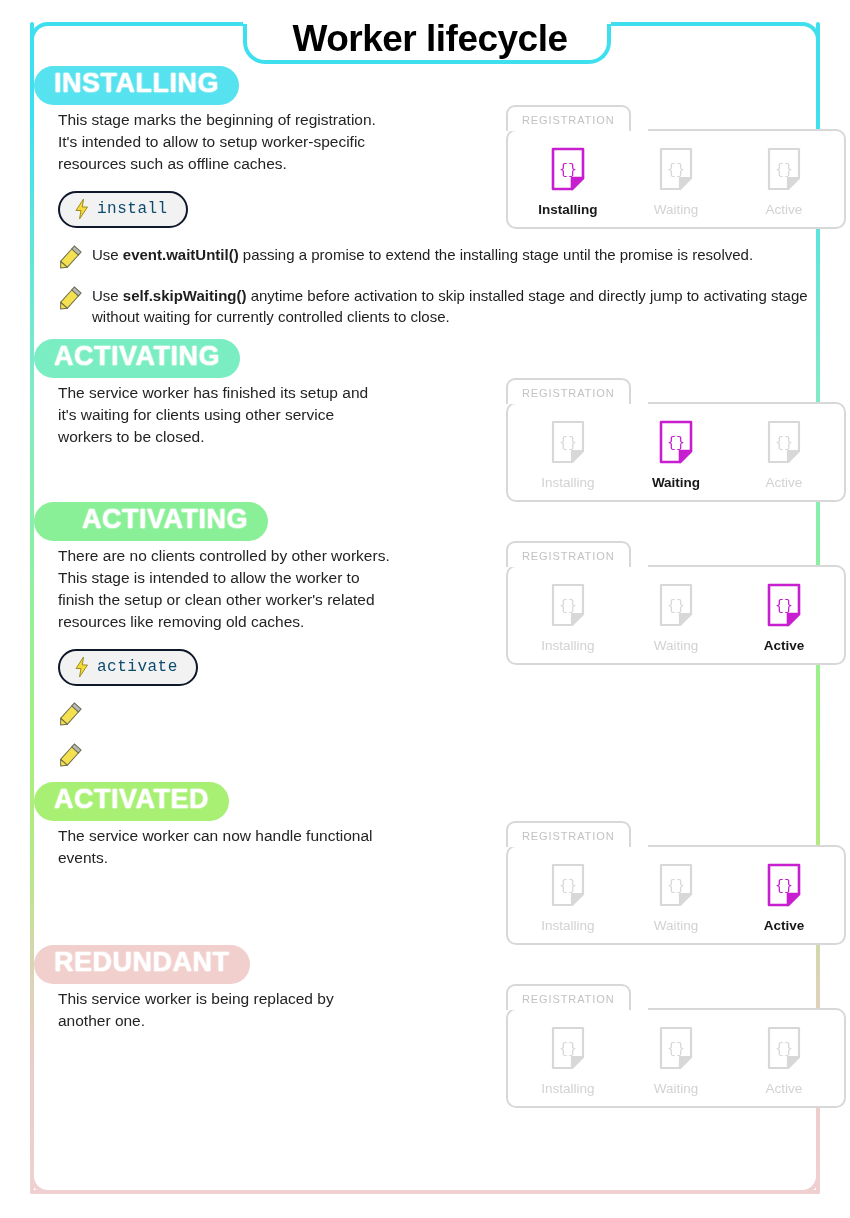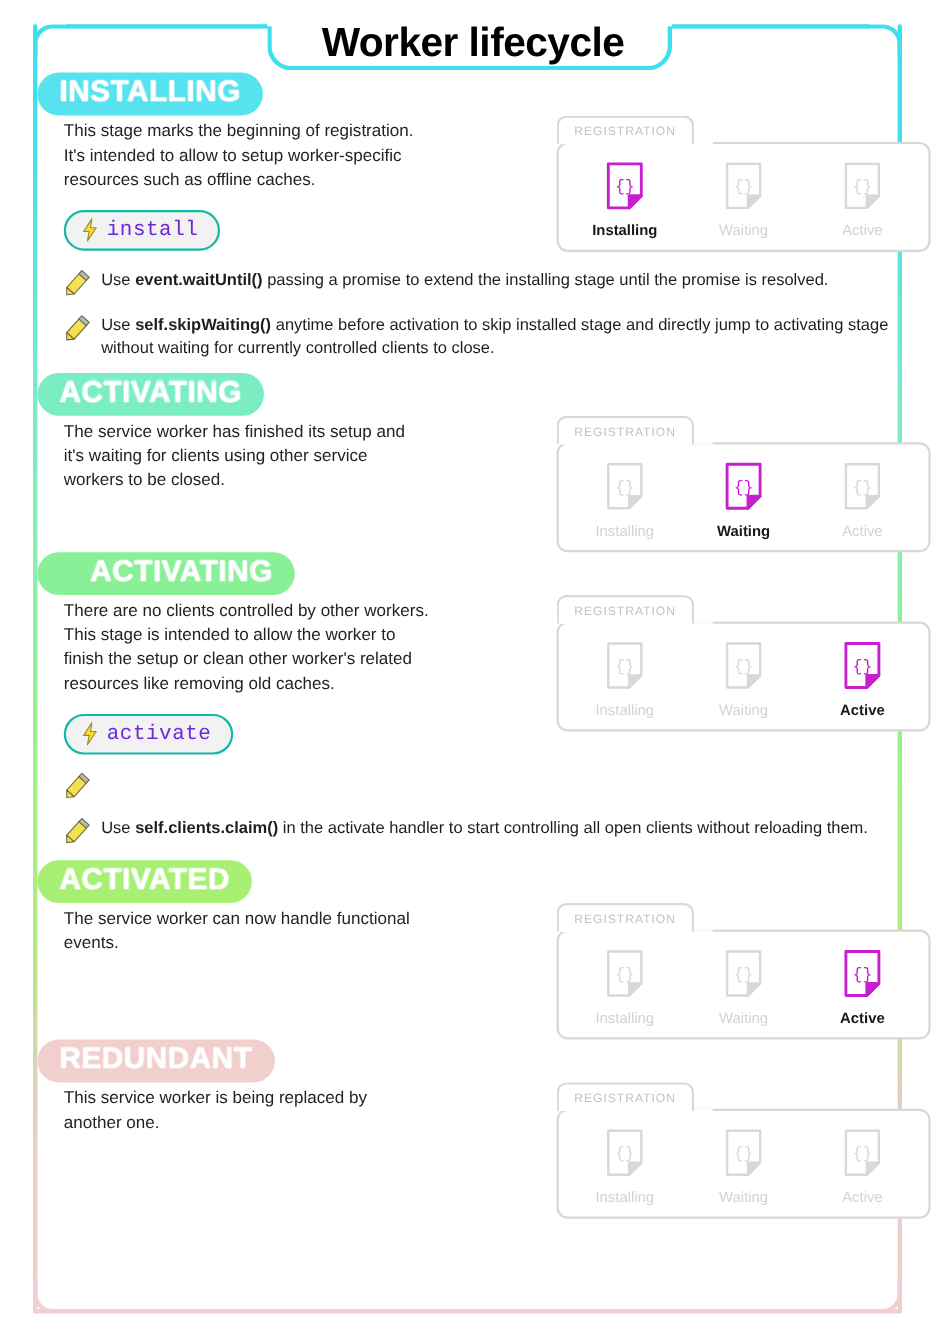--- a/index.html
+++ b/index.html
@@ -165,26 +165,26 @@
     padding-top: 4px;
   }
 
   
   .event-pill {
     display: inline-flex;
     align-items: center;
     gap: 8px;
     margin-top: 16px;
     padding: 5px 18px 6px 14px;
-    border: 2px solid #14b8a6;
+    border: 2px solid #0f172a;
     border-radius: 20px;
     background: #f2f2f2;
     font-family: "Liberation Mono", monospace;
-    font-size: 19px;
-    color: #6d28d9;
+    font-size: 16px;
+    color: #0c4a6e;
     letter-spacing: 0.5px;
   }
   .bolt { flex: 0 0 auto; display: block; }
 
   
   .notes { margin-top: 14px; }
   .note {
     display: flex;
     align-items: flex-start;
     gap: 10px;
@@ -450,21 +450,20 @@
     </svg>
           </div>
           <div class="note">
             <svg class="pencil" width="26" height="28" viewBox="0 0 26 28">
       <g transform="rotate(42 13 14)">
         <rect x="9" y="5" width="9" height="17" fill="#f5e04f" stroke="#6b6b4a" stroke-width="1"></rect>
         <rect x="9" y="1.5" width="9" height="4" fill="#b8b8b8" stroke="#6b6b4a" stroke-width="1"></rect>
         <path d="M9 22 L13.5 27 L18 22 Z" fill="#f5e04f" stroke="#6b6b4a" stroke-width="1" stroke-linejoin="round"></path>
       </g>
     </svg>
-            <div class="note-text">Use <b>self.clients.claim()</b>  in the activate handler to start controlling all open clients without reloading them.</div>
           </div>
       </div>
     </div>
     <div class="stage">
       <div class="stage-pill pill-activated">ACTIVATED</div>
       <div class="stage-body">
         <div class="stage-text-col">
           <div class="desc">The service worker can now handle functional
 events.</div>
 

